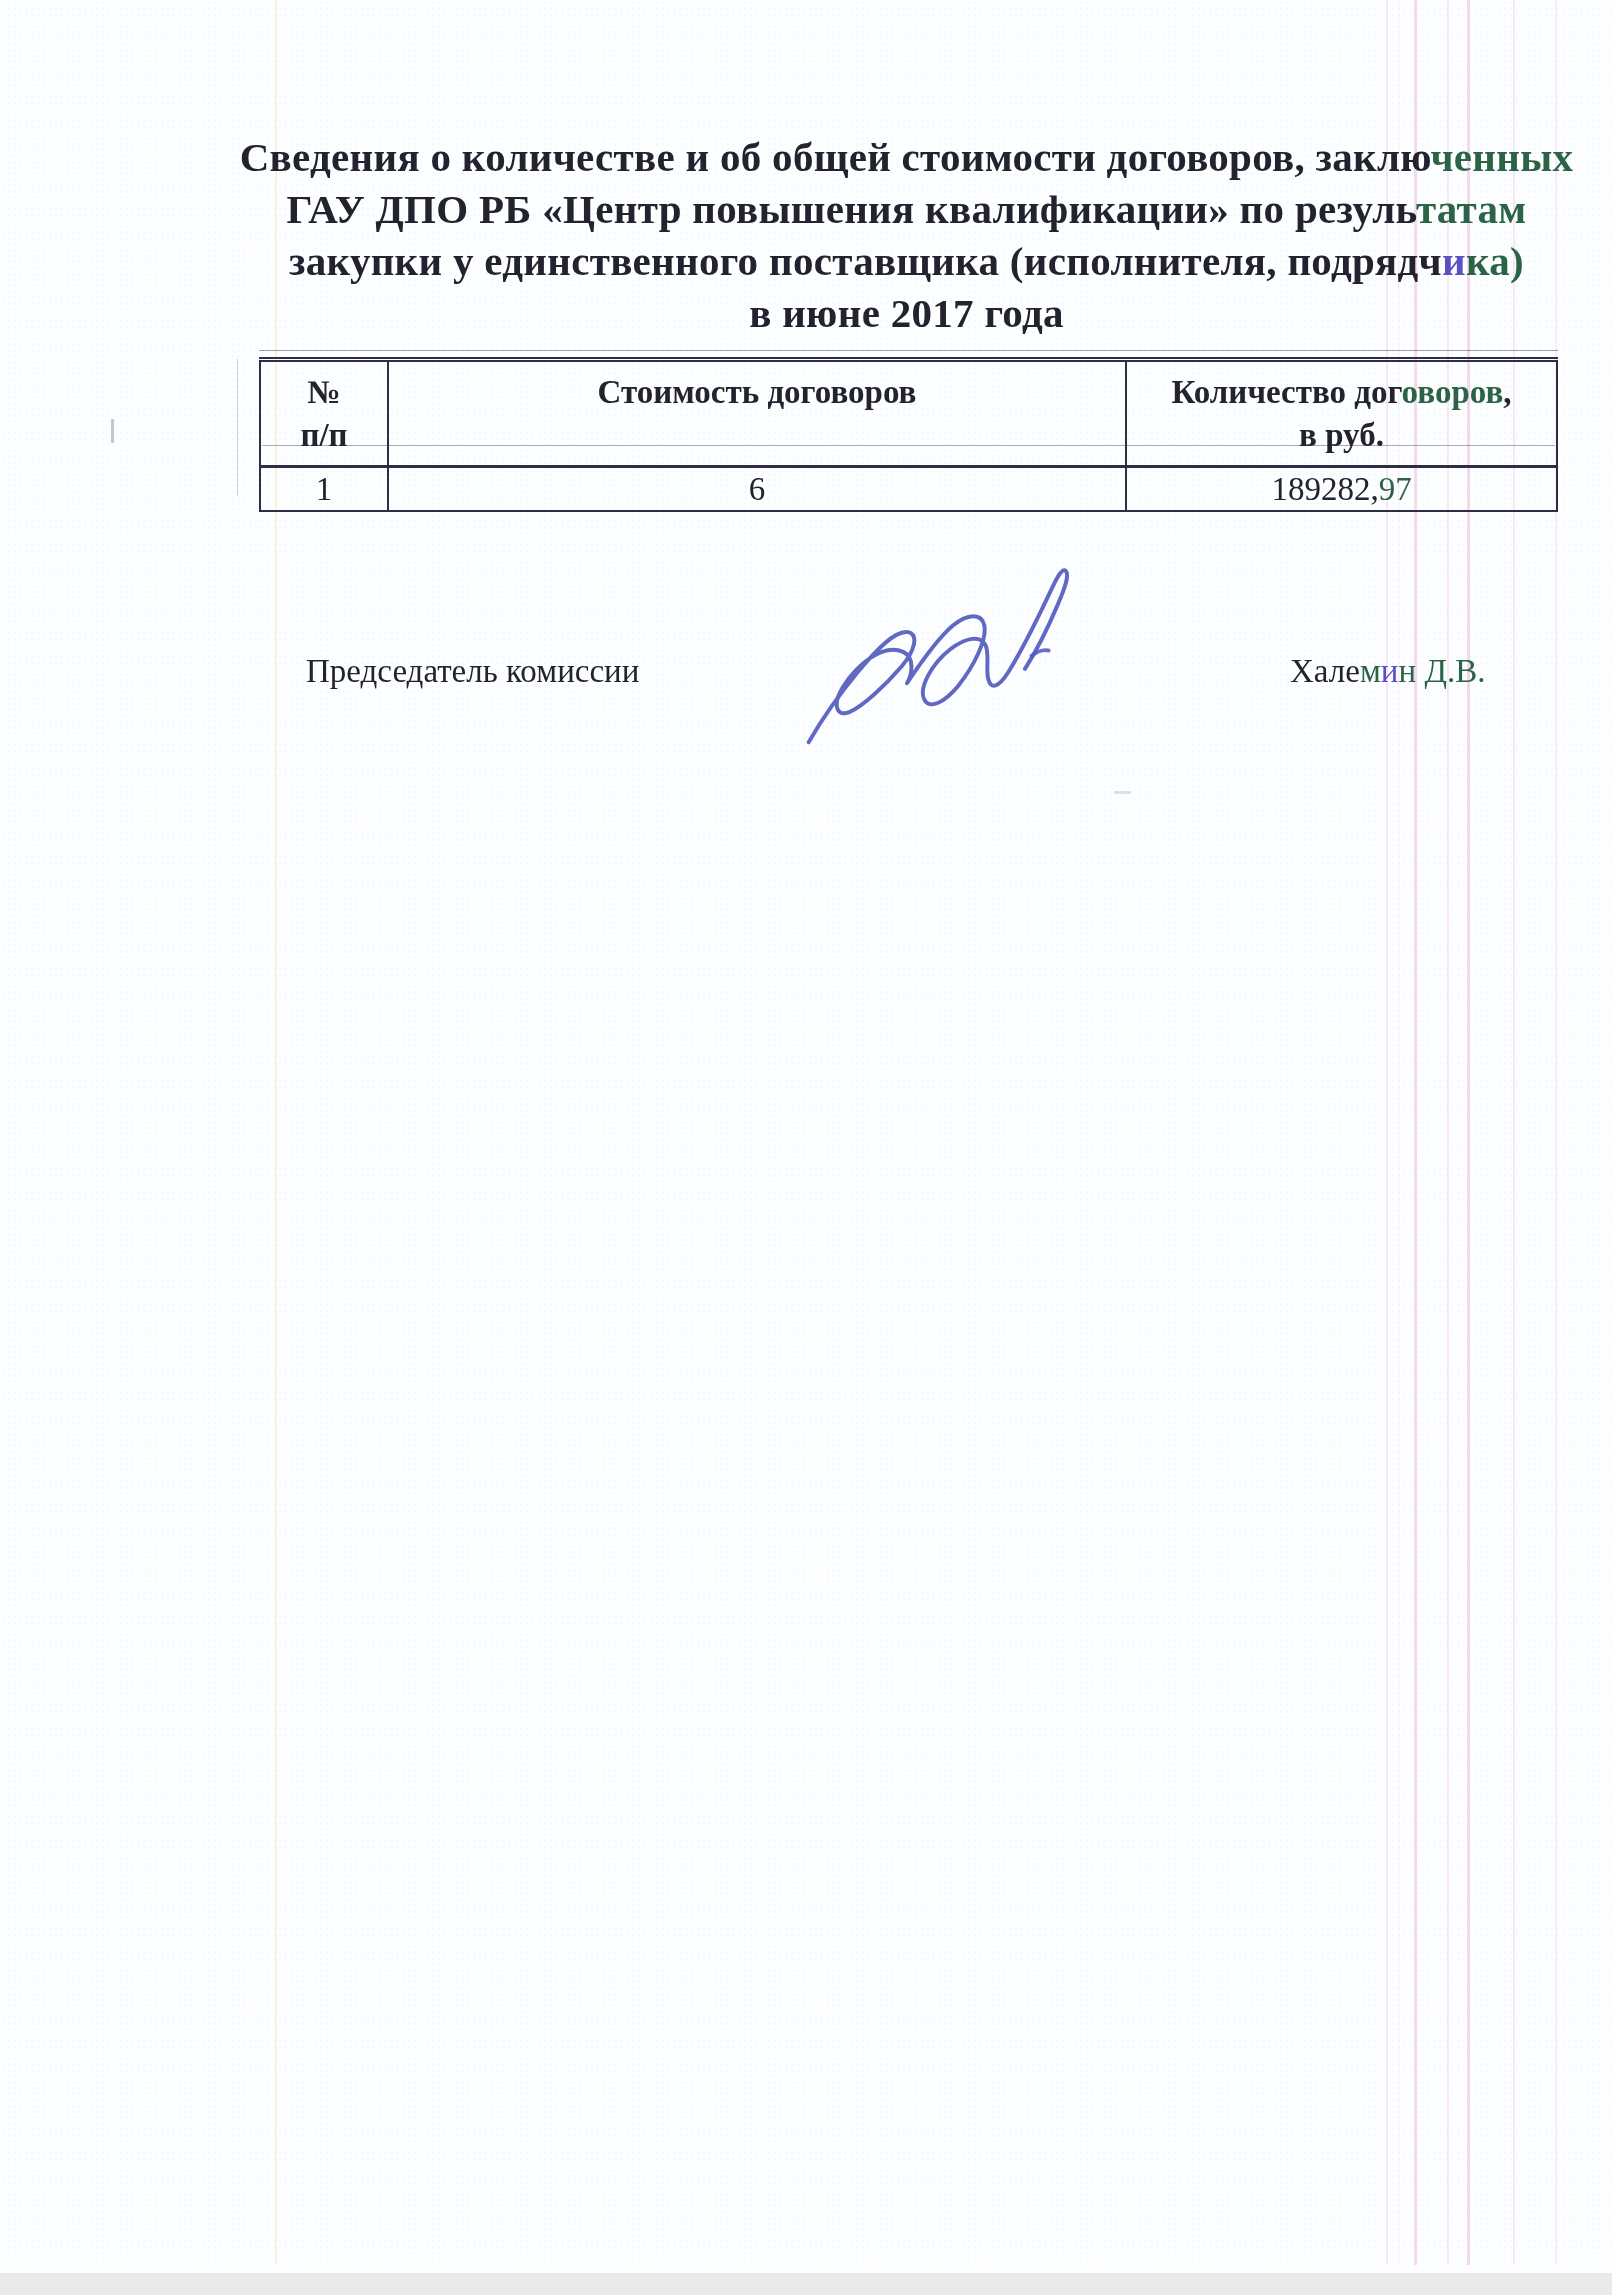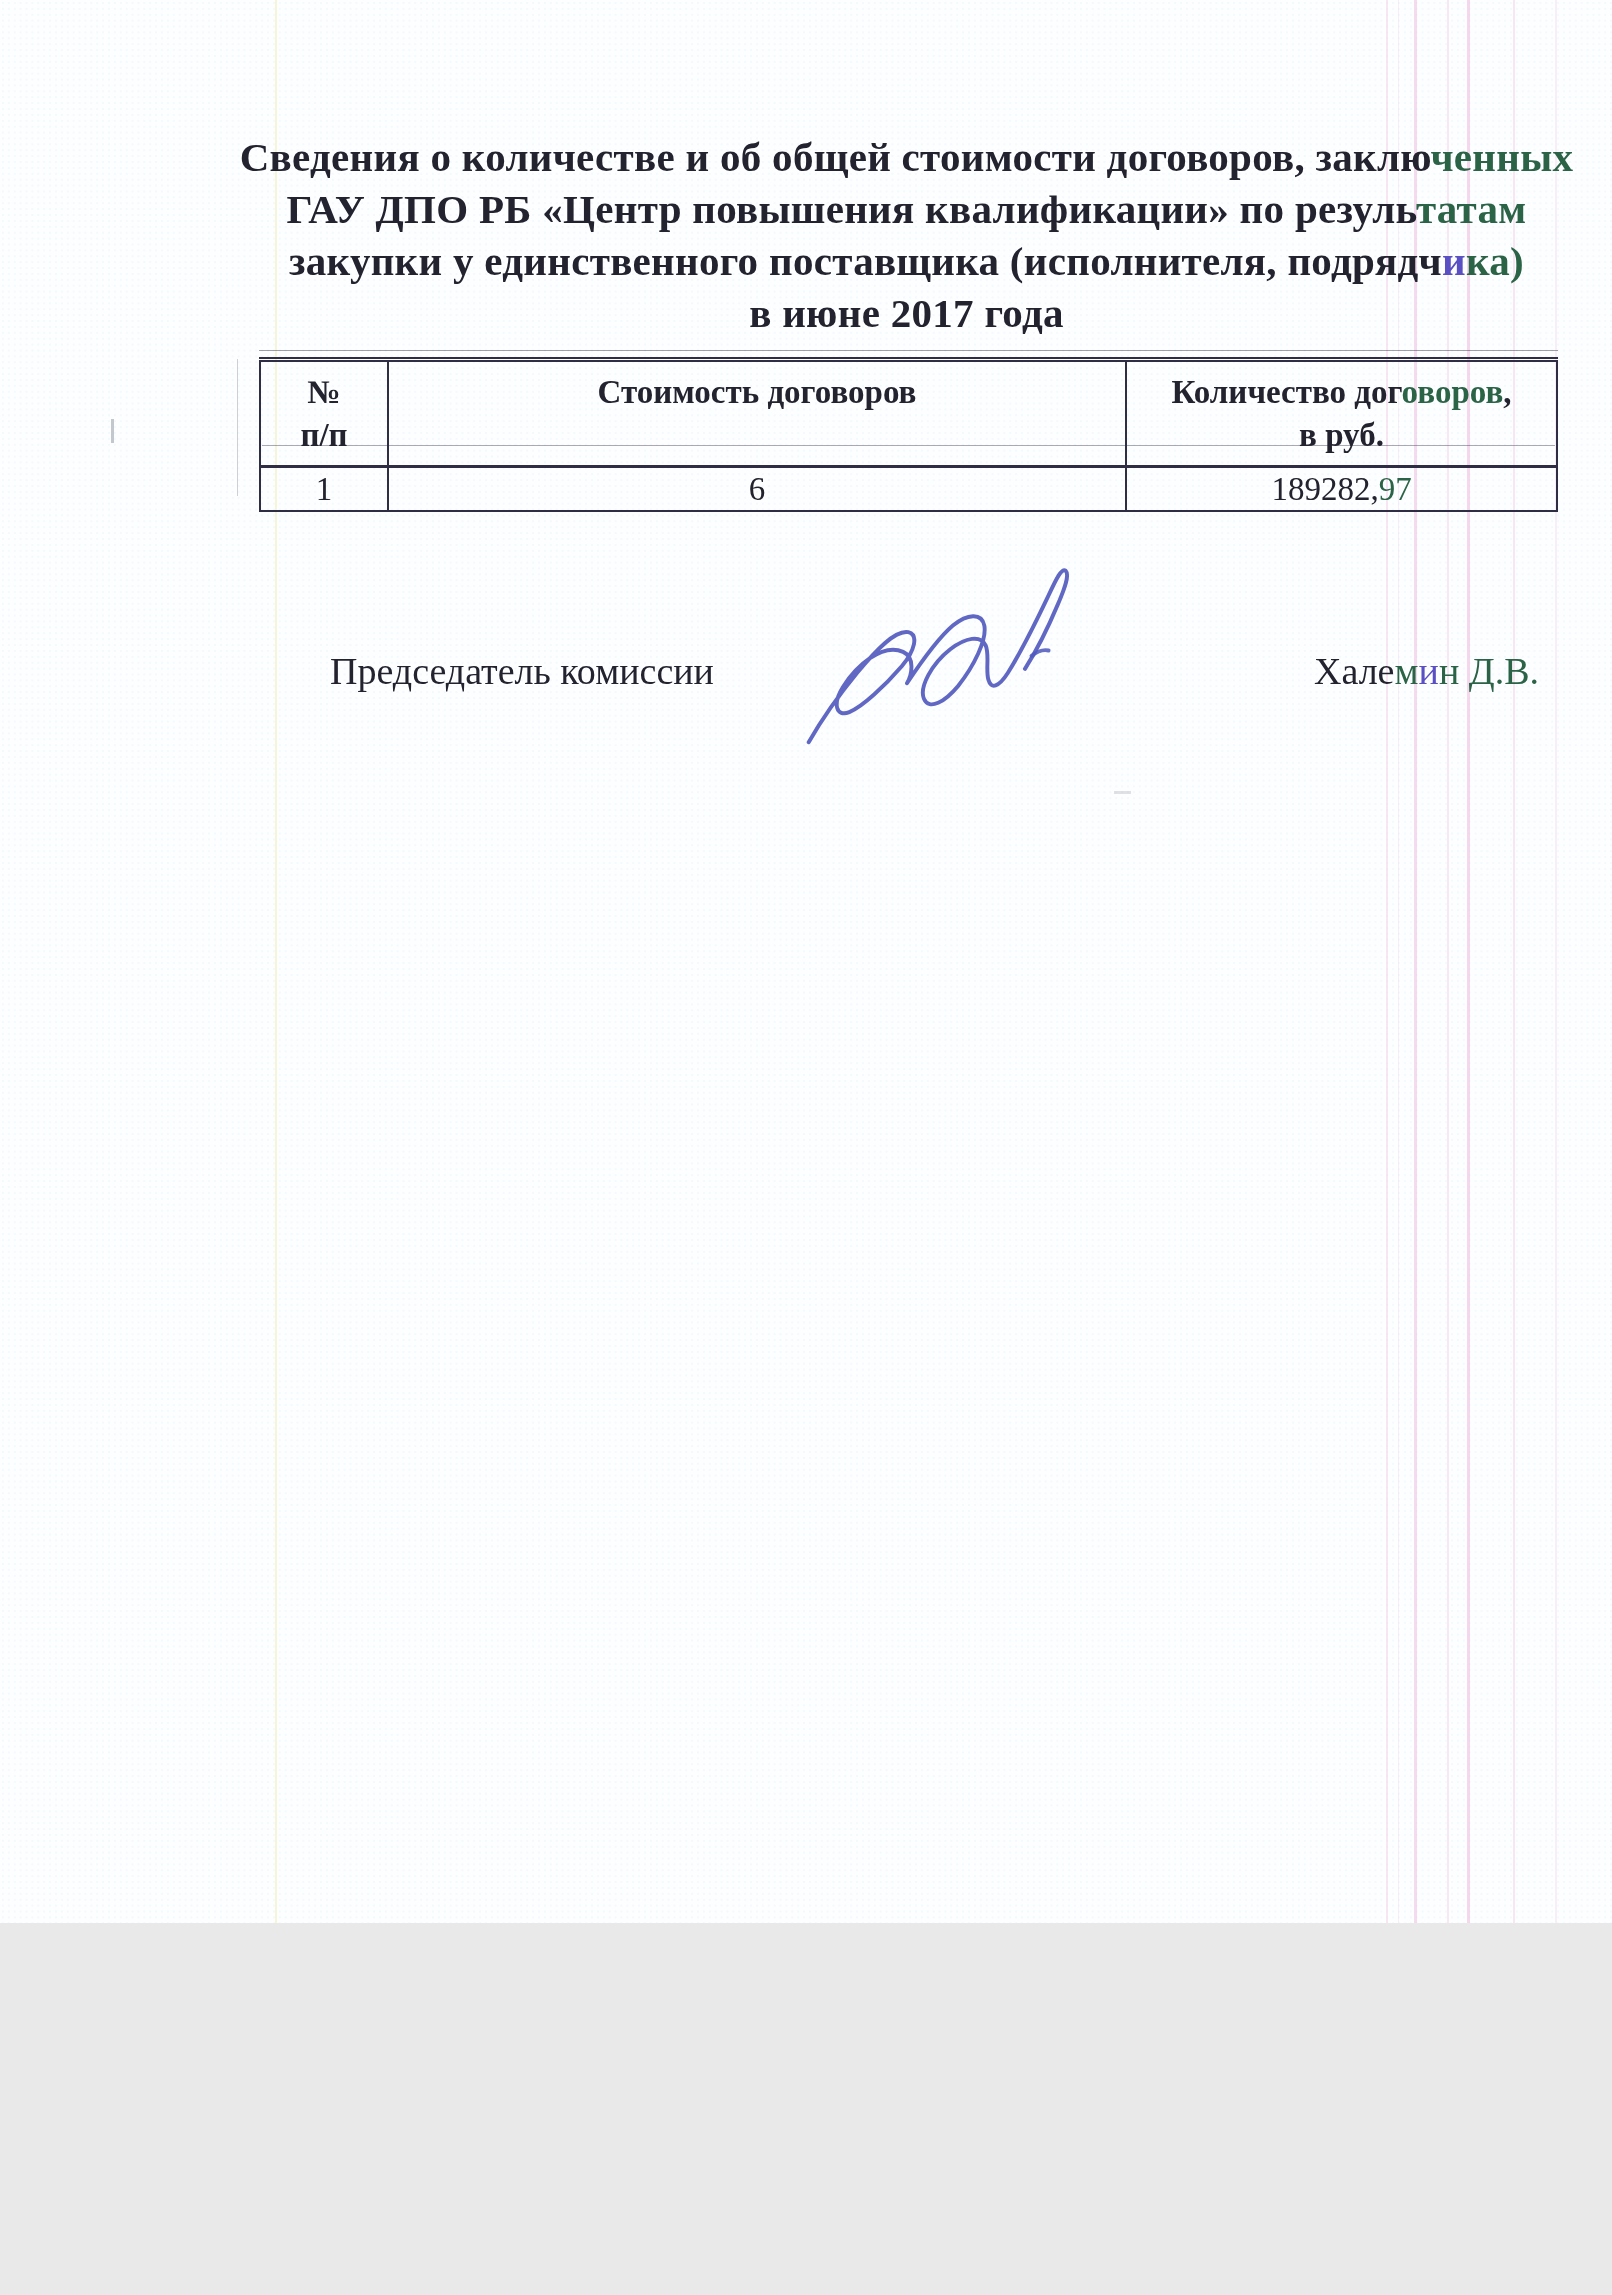--- a/index.html
+++ b/index.html
@@ -5,21 +5,21 @@
   :root{
     --ink:#23222f;
     --green:#2b6347;
     --purple:#5b4fc4;
     --line:#2f2d44;
     --signature:#4f58bd;
   }
   html,body{margin:0;padding:0;background:#e9e9e9;}
   .page{
     position:relative;
-    width:1613px;height:1923px;
+    width:1613px;height:2273px;
     background:#fdfeff;
     overflow:hidden;
     font-family:"Liberation Serif","DejaVu Serif",serif;
     color:var(--ink);
   }
   
   .texture{
     position:absolute;left:0;top:0;width:1613px;height:2261px;
     background-image:radial-gradient(#e7f2f8 0.7px, transparent 0.9px);
     background-size:5.9px 5.9px;
@@ -63,24 +63,23 @@
   table.tbl td{
     height:42px;
     font-weight:normal;
     vertical-align:middle;
     padding:0;
   }
   .hline{line-height:43px;}
   .sig-label,.sig-name{
     position:absolute;
     top:651px;
-    font-size:38px;
+    font-size:33px;
     line-height:41px;
     white-space:nowrap;
-    margin-left:24px;
   }
   .sig-label{left:306px;}
   .sig-name{left:1290px;}
   .sig-svg{position:absolute;left:772px;top:543px;}
 </style>
 </head>
 <body>
 
 <div class="page">
   <div class="texture"></div>

